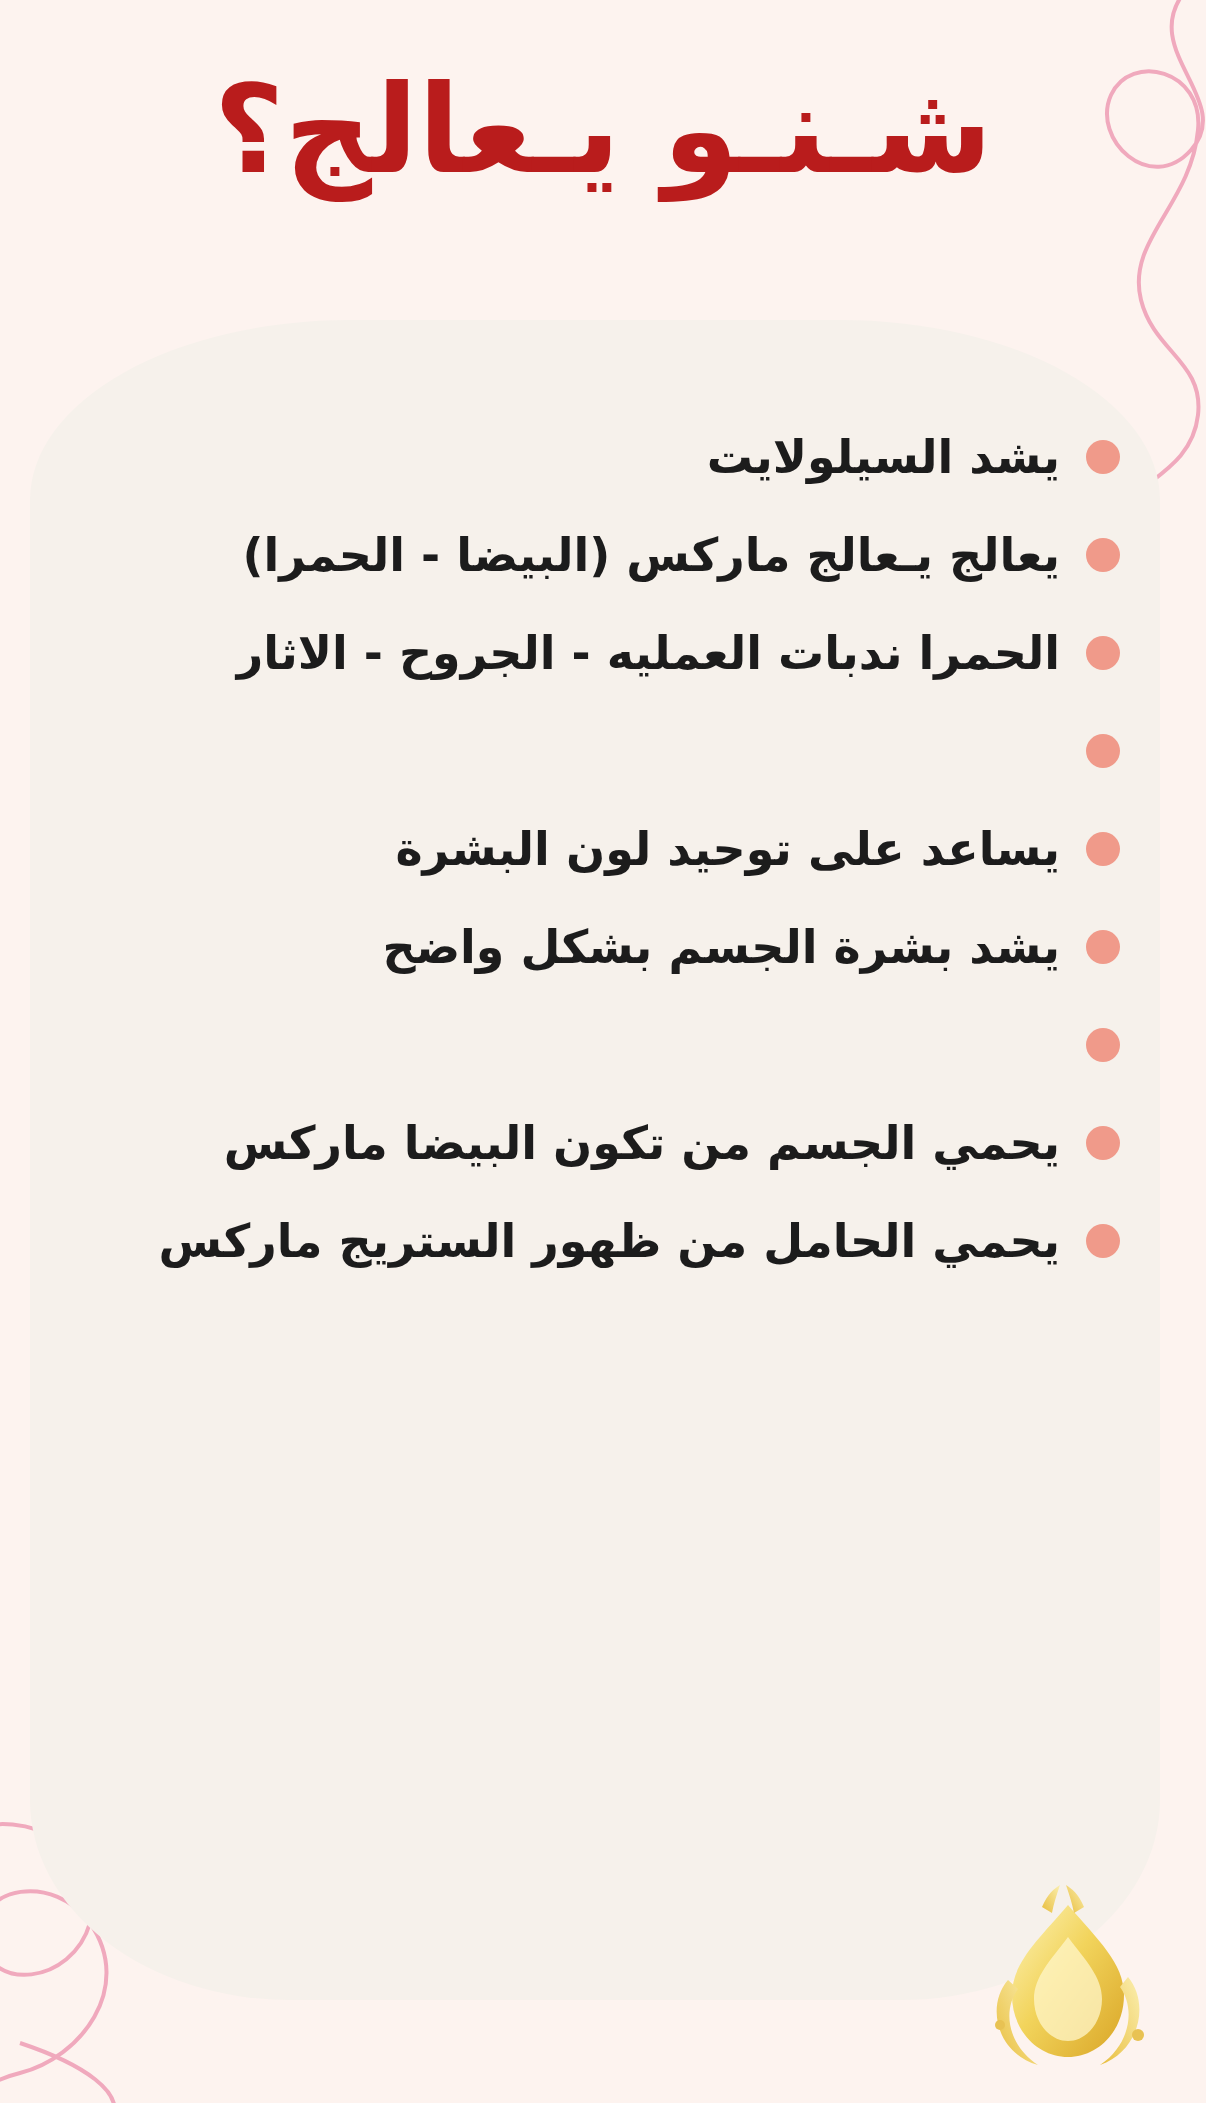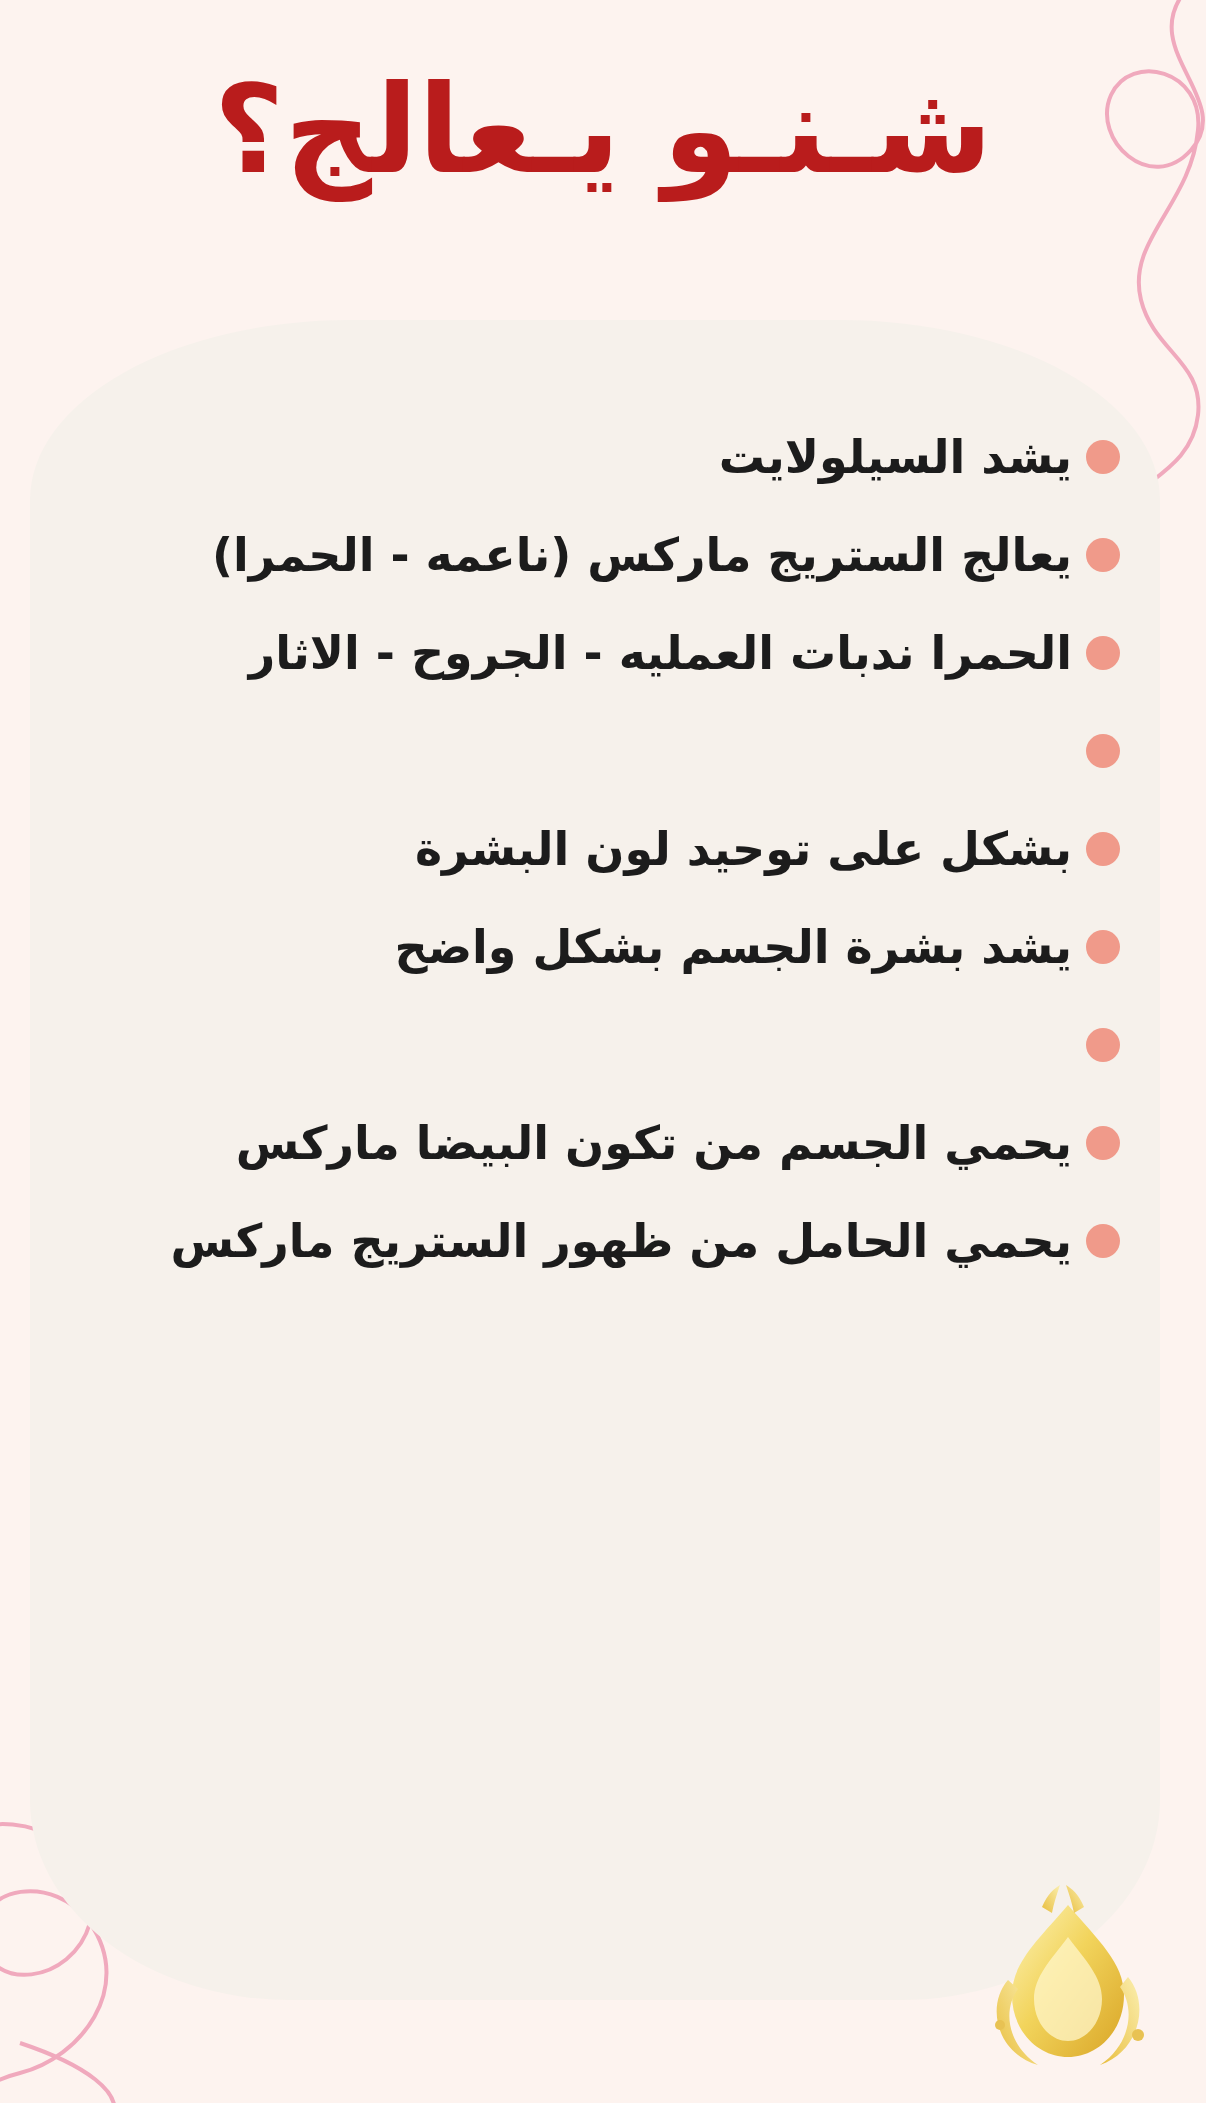--- a/index.html
+++ b/index.html
@@ -58,21 +58,21 @@
     display: flex;
     flex-direction: column;
     gap: 14px;
   }
 
   .list-item {
     display: flex;
     flex-direction: row;
     align-items: center;
     justify-content: flex-start;
-    gap: 14px;
+    gap: 26px;
     direction: rtl;
     min-height: 84px;
   }
 
   .bullet {
     flex: 0 0 auto;
     width: 34px;
     height: 34px;
     border-radius: 50%;
     background: #f09a8a;
@@ -117,36 +117,36 @@
 <div class="card">
   <div class="list">
 
     <div class="list-item">
       <span class="bullet"></span>
       <span class="item-text">يشد السيلولايت</span>
     </div>
 
     <div class="list-item">
       <span class="bullet"></span>
-      <span class="item-text">يعالج الستريج ماركس (ناعمه - الحمرا)</span>
+      <span class="item-text">يعالج يـعالج ماركس (البيضا - الحمرا)</span>
     </div>
 
     <div class="list-item">
       <span class="bullet"></span>
       <span class="item-text">الحمرا ندبات العمليه - الجروح - الاثار</span>
     </div>
 
 
     <div class="list-item">
       <span class="bullet"></span>
     </div>
 
     <div class="list-item">
       <span class="bullet"></span>
-      <span class="item-text">بشكل على توحيد لون البشرة</span>
+      <span class="item-text">يساعد على توحيد لون البشرة</span>
     </div>
 
     <div class="list-item">
       <span class="bullet"></span>
       <span class="item-text">يشد بشرة الجسم بشكل واضح</span>
     </div>
 
     <div class="list-item">
       <span class="bullet"></span>
     </div>

